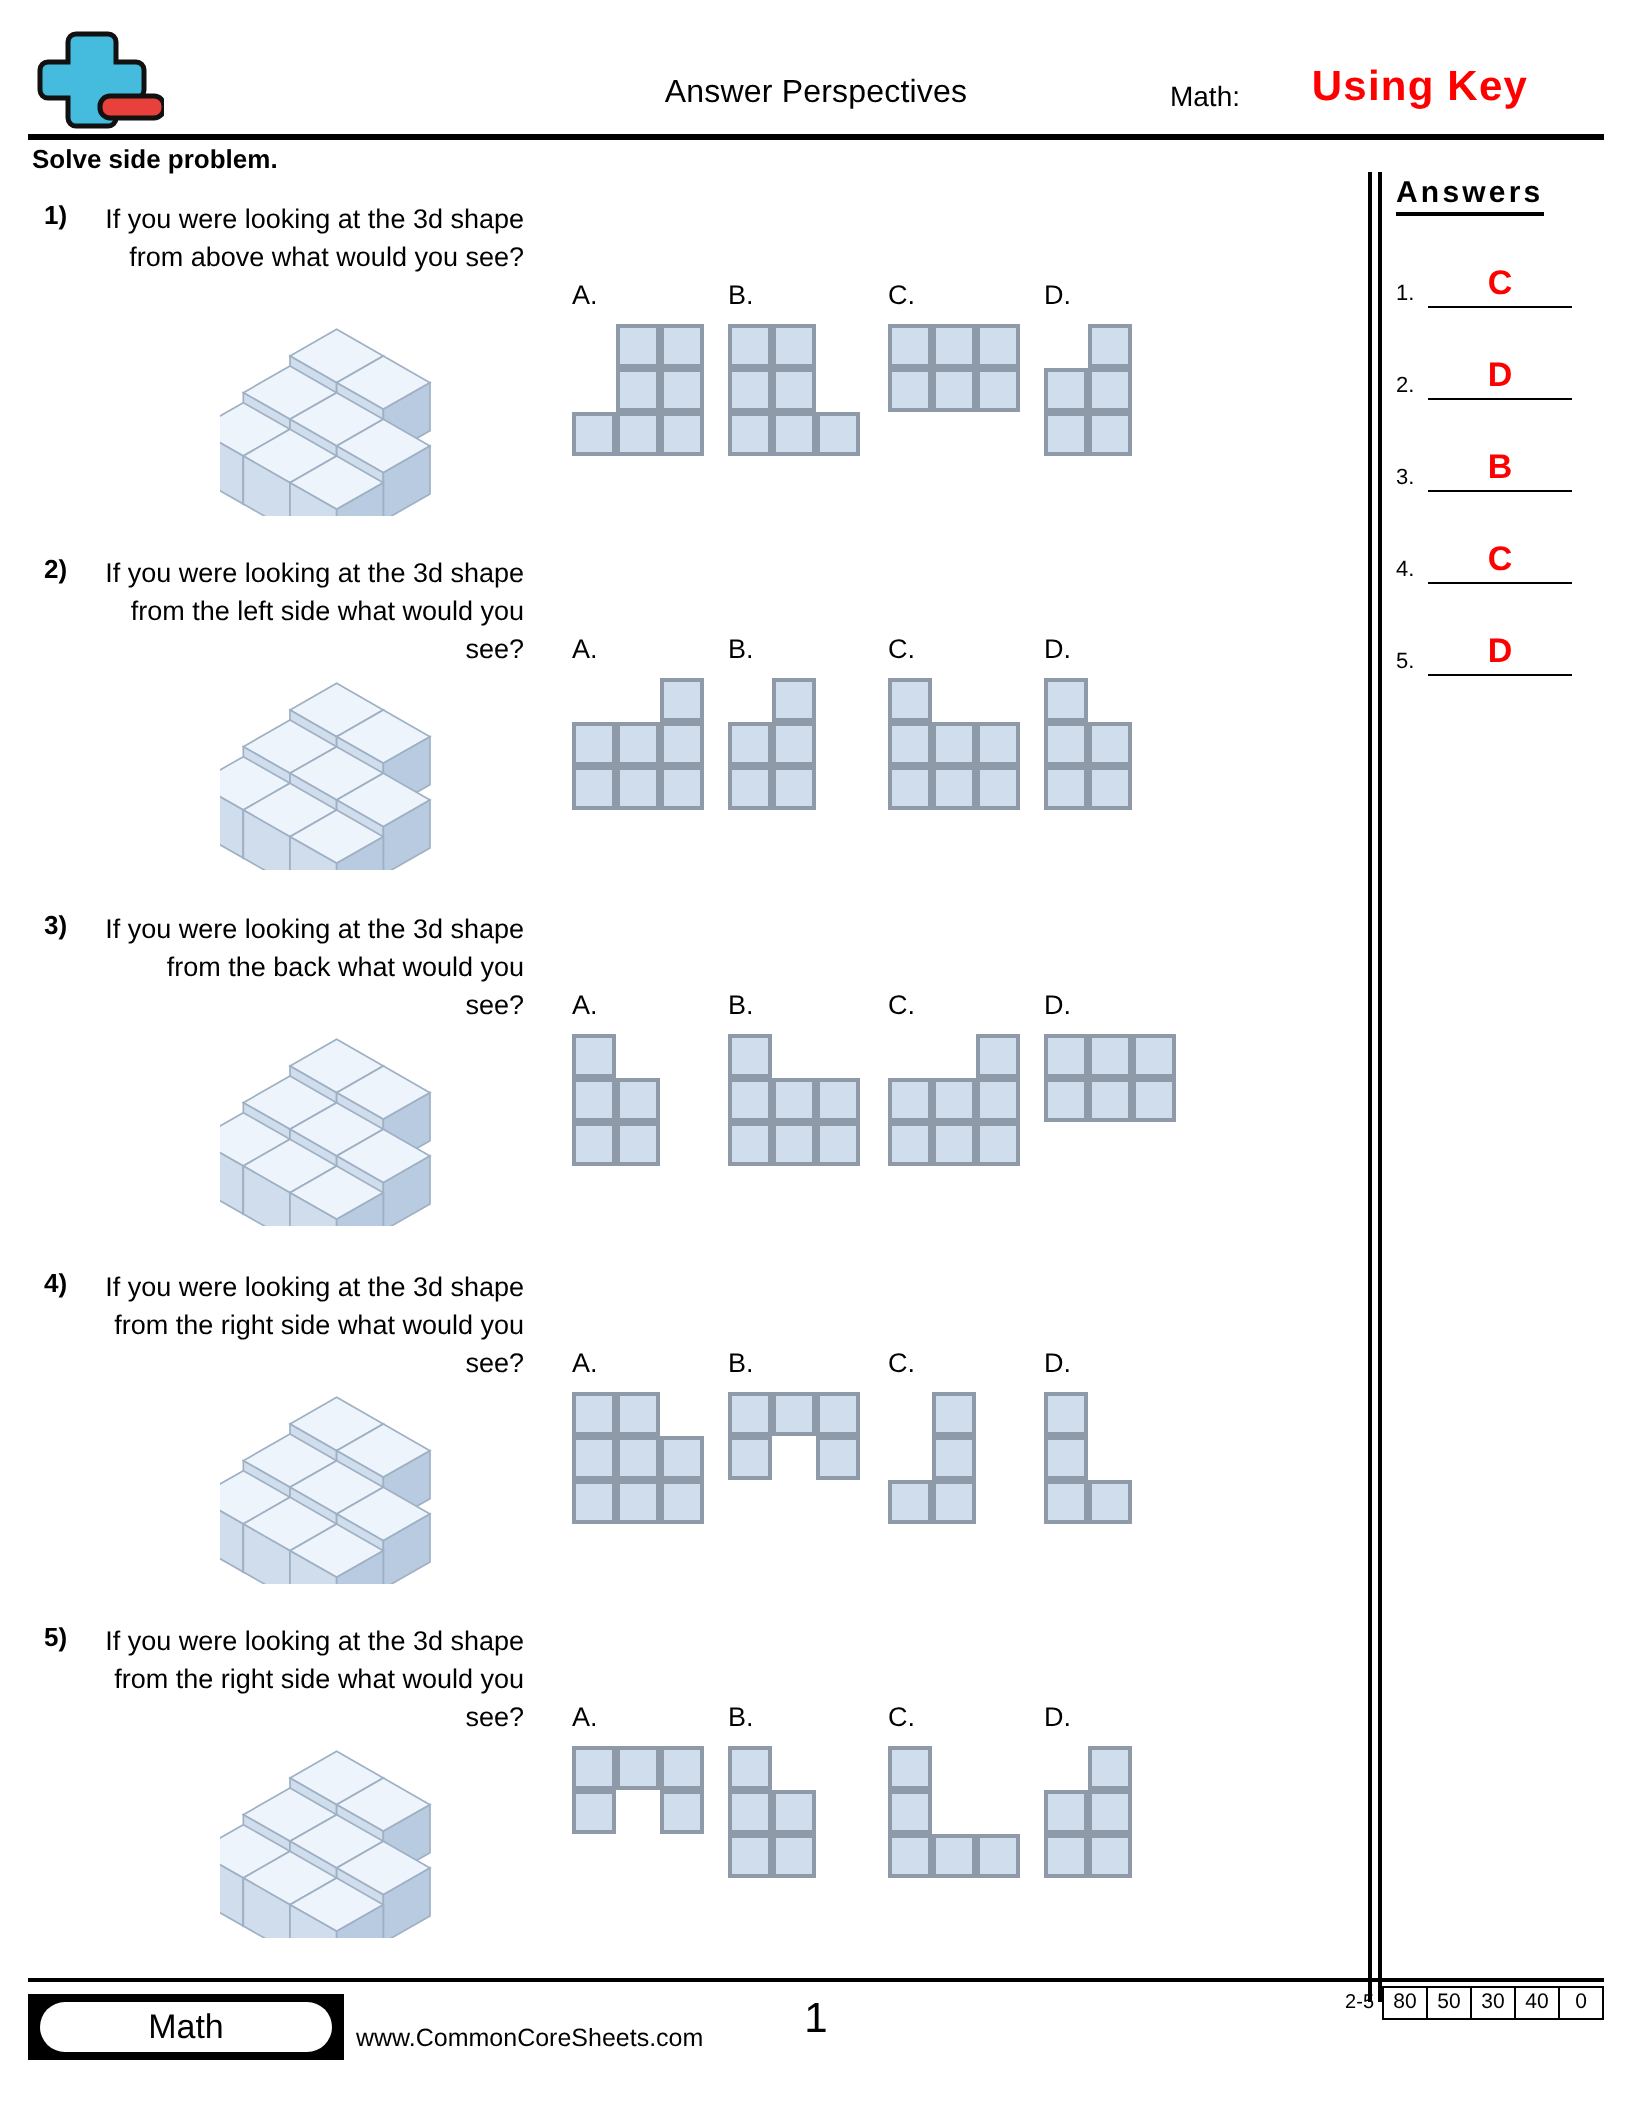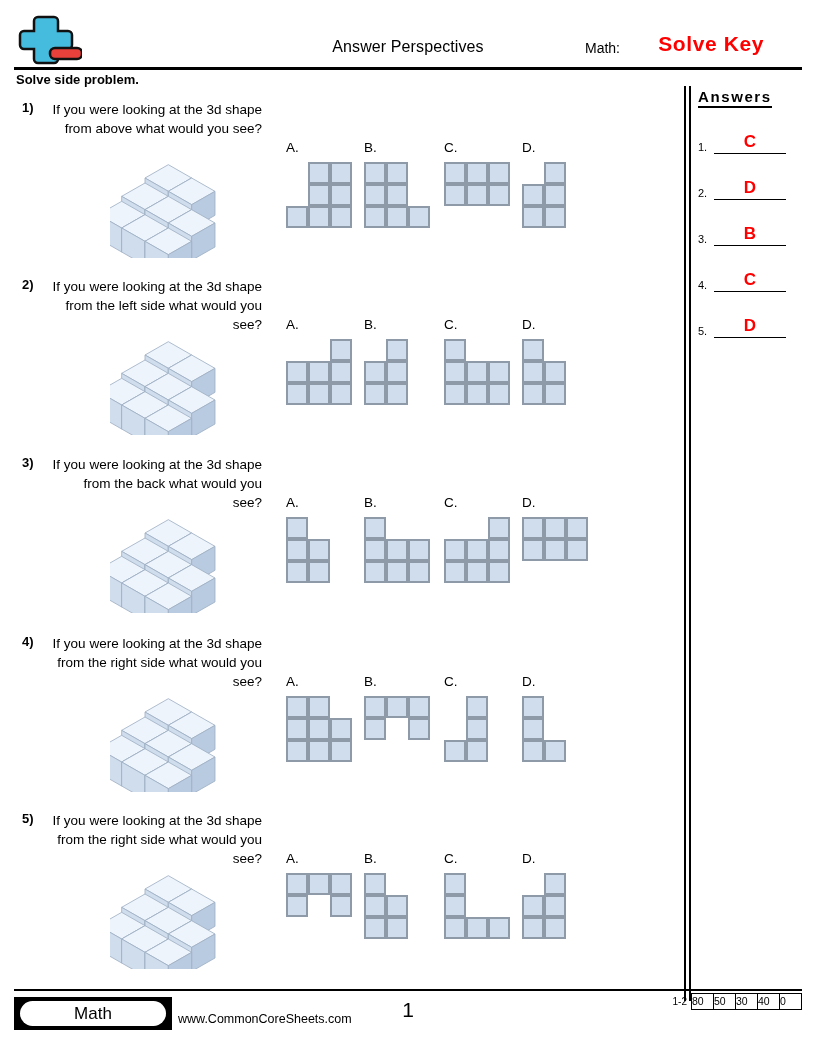--- a/index.html
+++ b/index.html
@@ -241,41 +241,42 @@
   #score-range {
     margin-right: 4px;
     font-size: 10px;
   }
   .score-box {
     border: 1px solid #000;
     border-right: none;
     width: 21px;
     height: 15px;
     line-height: 15px;
+    text-align: center;
     font-size: 10.5px;
   }
   .score-box:last-child { border-right: 1px solid #000; }
 </style>
 </head>
 <body>
 
 <div id="page">
 
   <div id="header">
 
     <div id="logo">
       <svg width="66" height="50" viewBox="0 0 66 50">
         <path d="M22 2 h16 a4 4 0 0 1 4 4 v10 h10 a4 4 0 0 1 4 4 v10 a4 4 0 0 1 -4 4 h-10 v10 a4 4 0 0 1 -4 4 h-16 a4 4 0 0 1 -4 -4 v-10 h-10 a4 4 0 0 1 -4 -4 v-10 a4 4 0 0 1 4 -4 h10 v-10 a4 4 0 0 1 4 -4 z" fill="#45bbdd" stroke="#111" stroke-width="2.5"></path>
         <rect x="34" y="33" width="32" height="11" rx="5" fill="#e8403a" stroke="#111" stroke-width="2.5"></rect>
       </svg>
     </div>
 
     <div id="title">Answer Perspectives</div>
     <div id="name-label">Math:</div>
-    <div id="answer-key-text">Solve Key</div>
+    <div id="answer-key-text">Using Key</div>
   </div>
 
   <div id="header-rule"></div>
   <div id="instructions">Solve side problem.</div>
 
   <div id="answer-col">
     <div class="vline a"></div>
     <div class="vline b"></div>
     <div id="answers-head">Answers</div>
 
@@ -637,21 +638,21 @@
   <div id="footer-rule"></div>
 
   <div id="math-badge">
     <div id="math-badge-inner">Math</div>
   </div>
 
   <div id="site-url">www.CommonCoreSheets.com</div>
   <div id="page-number">1</div>
 
   <div id="score-scale">
-    <span id="score-range">1-2</span>
+    <span id="score-range">2-5</span>
     <span class="score-box">80</span>
     <span class="score-box">50</span>
     <span class="score-box">30</span>
     <span class="score-box">40</span>
     <span class="score-box">0</span>
   </div>
 
 </div>
 
 </body></html>

